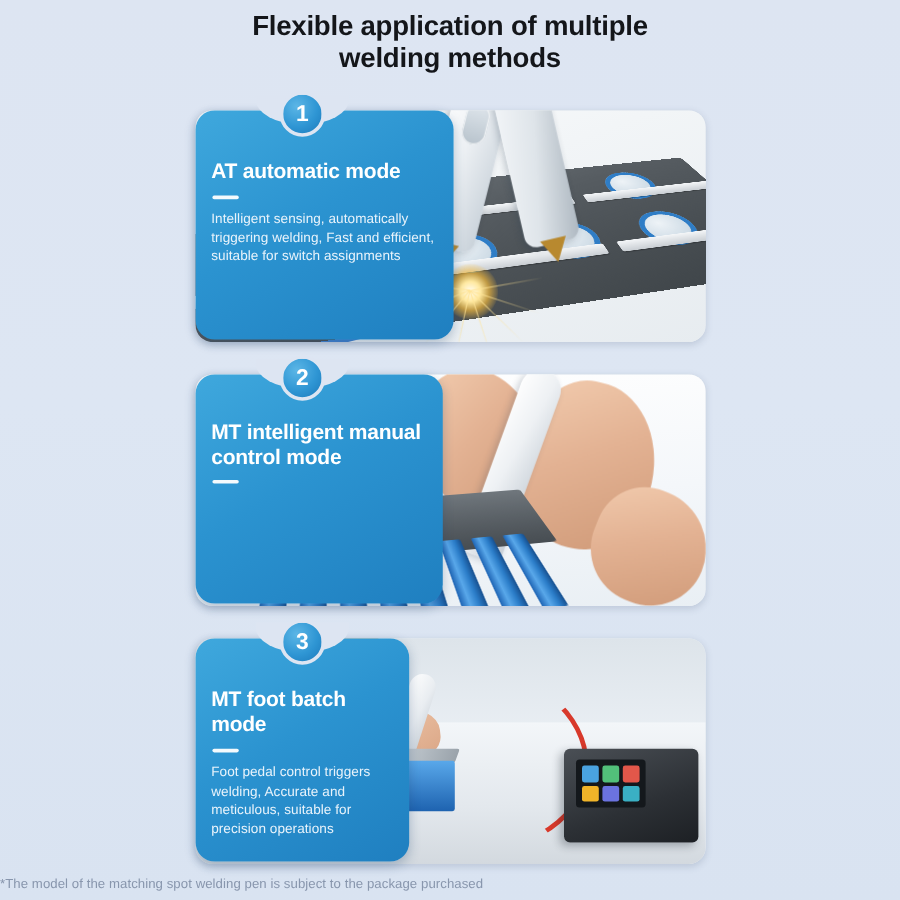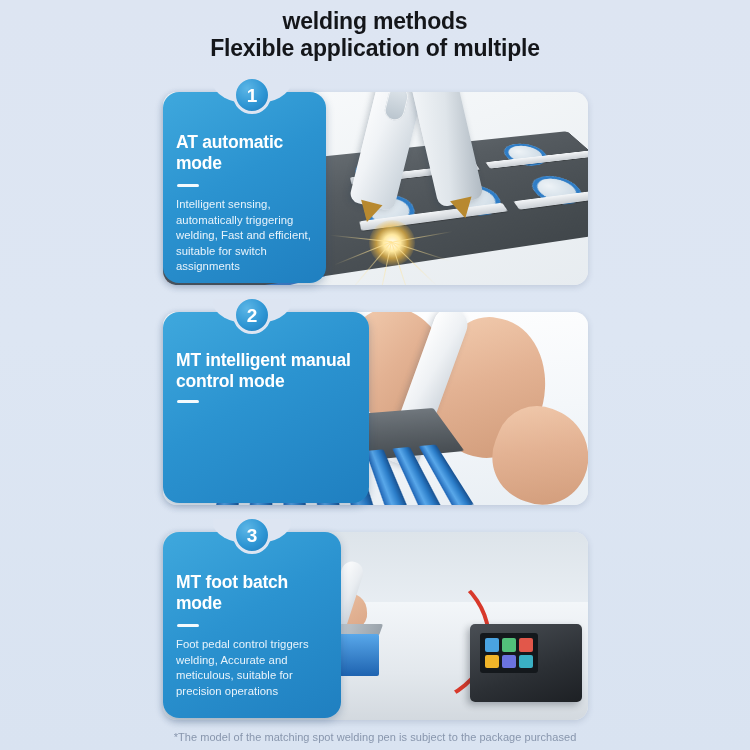--- a/index.html
+++ b/index.html
@@ -55,21 +55,21 @@
     background: #eef1f4;
     box-shadow: 0 2px 6px rgba(60,80,110,.18);
   }
   #card-3 .photo { height: 188px; }
 
   
   .info {
     position: absolute;
     left: 0;
     top: 12px;
-    width: 163px;
+    width: 215px;
     height: 191px;
     border-radius: 16px;
     background: linear-gradient(150deg, #3fa8dd 0%, #2b93d0 45%, #1f7fc0 100%);
     box-shadow: 0 3px 9px rgba(30,70,110,.28);
     color: #fff;
     box-sizing: border-box;
     padding: 26px 14px 10px 13px;
     z-index: 3;
   }
   #card-2 .info { width: 206px; height: 191px; }
@@ -132,21 +132,20 @@
     line-height: 15.5px;
     color: #e8f3fb;
     letter-spacing: .05px;
   }
 
   .footnote {
     position: absolute;
     left: 0;
     top: 731px;
     width: 750px;
-    text-align: center;
     font-size: 11px;
     color: #8896ad;
     letter-spacing: .05px;
   }
 
   
   .scene { position: absolute; inset: 0; }
 
   
   .s1-bg {
@@ -370,22 +369,22 @@
     border-radius: 11px;
     transform: rotate(18deg);
   }
 </style>
 </head>
 <body>
 
 <div class="page">
 
   <div class="title">
+    <div>Flexible application of multiple</div>
     <div>welding methods</div>
-    <div>Flexible application of multiple</div>
   </div>
 
   <div class="card" id="card-1">
 
     <div class="photo">
       <div class="scene">
         <div class="s1-bg"></div>
         <div class="s1-blue-block"></div>
         <div class="s1-red-block"></div>
 

